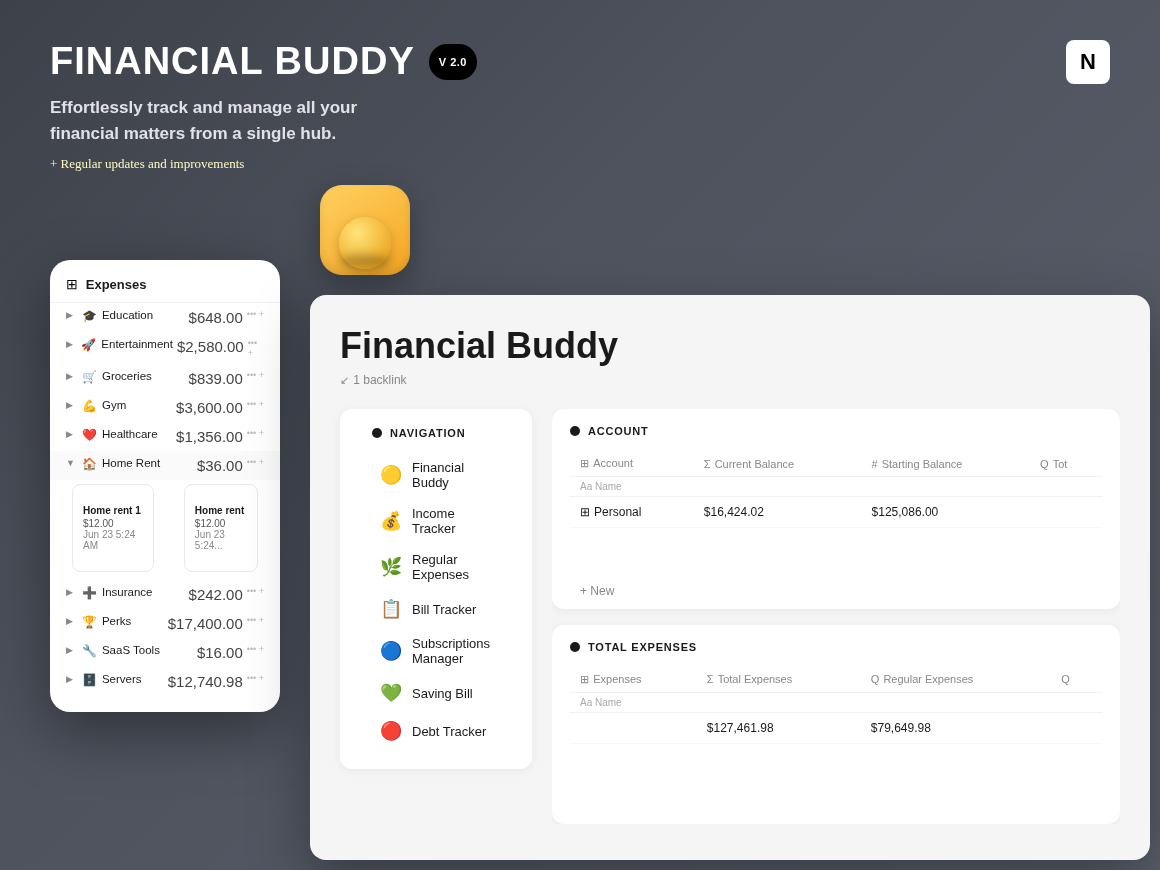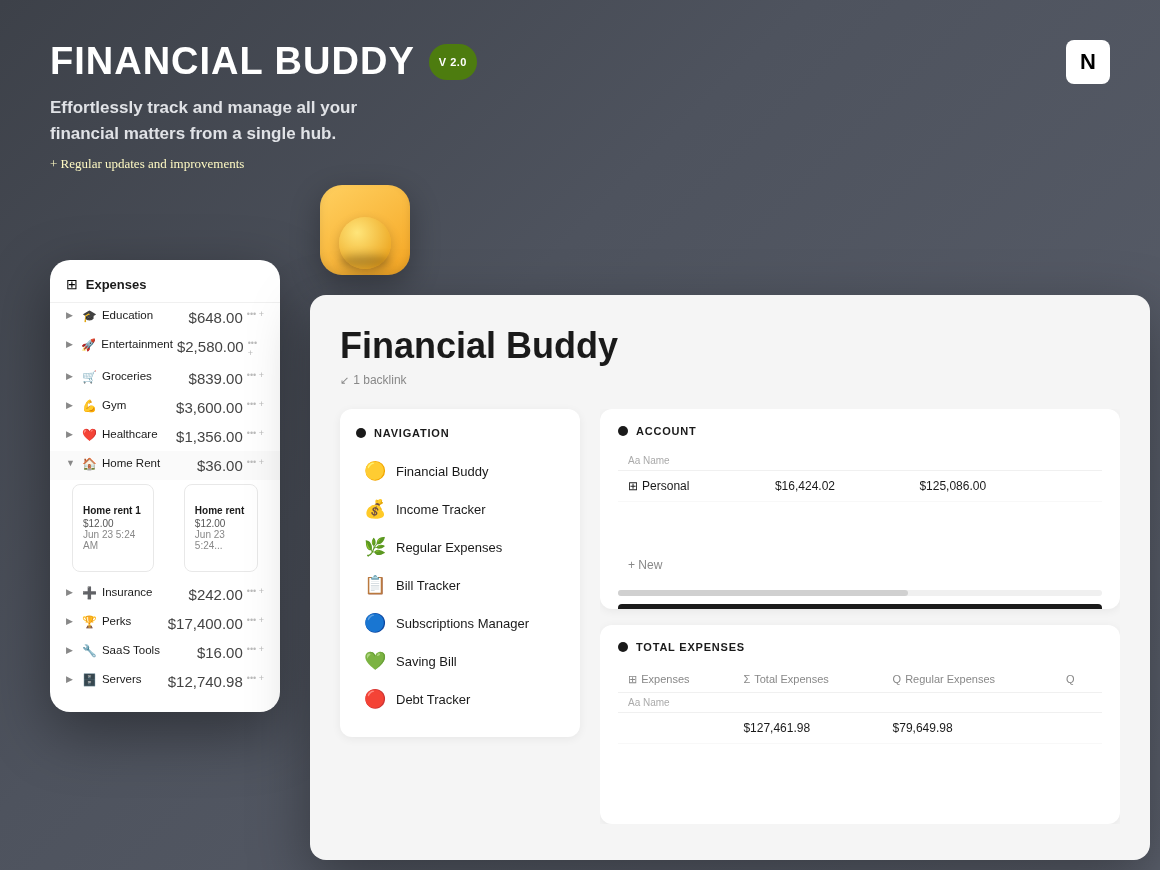--- a/index.html
+++ b/index.html
@@ -33,21 +33,21 @@
       margin-bottom: 12px;
     }
     .app-title {
       font-size: 38px;
       font-weight: 900;
       color: #ffffff;
       letter-spacing: 1px;
       text-transform: uppercase;
     }
     .version-badge {
-      background: #4d7c0f;
+      background: #000000;
       color: #fff;
       font-size: 11px;
       font-weight: 700;
       padding: 12px 10px;
       border-radius: 20px;
       letter-spacing: 0.5px;
     }
     .notion-icon {
       position: absolute;
       top: 40px;
@@ -231,25 +231,25 @@
     }
 
     .content-row {
       display: flex;
       gap: 20px;
       height: calc(100% - 100px);
     }
 
     
     .nav-panel {
-      width: 240px;
+      width: 192px;
       flex-shrink: 0;
       background: #fff;
       border-radius: 12px;
-      padding: 18px 16px;
+      padding: 18px 32px;
       box-shadow: 0 2px 10px rgba(0,0,0,0.06);
       height: fit-content;
     }
     .nav-section-header {
       display: flex;
       align-items: center;
       gap: 8px;
       margin-bottom: 14px;
     }
     .nav-dot {
@@ -564,20 +564,34 @@
     <div class="right-panels">
 
       <div class="account-panel">
         <div class="panel-header">
           <div class="panel-dot"></div>
           <span class="panel-title">ACCOUNT</span>
         </div>
         <div class="table-container">
           <table class="data-table">
             <thead>
+              <tr>
+                <th>
+                  <span class="th-icon">⊞</span>Account
+                </th>
+                <th>
+                  <span class="th-icon">Σ</span>Current Balance
+                </th>
+                <th>
+                  <span class="th-icon">#</span>Starting Balance
+                </th>
+                <th>
+                  <span class="th-icon">Q</span>Tot
+                </th>
+              </tr>
               <tr style="border-bottom:1px solid #f0f0f0;">
                 <th style="color:#aaa;font-weight:400;padding:4px 10px;font-size:10px;">Aa Name</th>
                 <th></th>
                 <th></th>
                 <th></th>
               </tr>
             </thead>
             <tbody>
               <tr>
                 <td>

